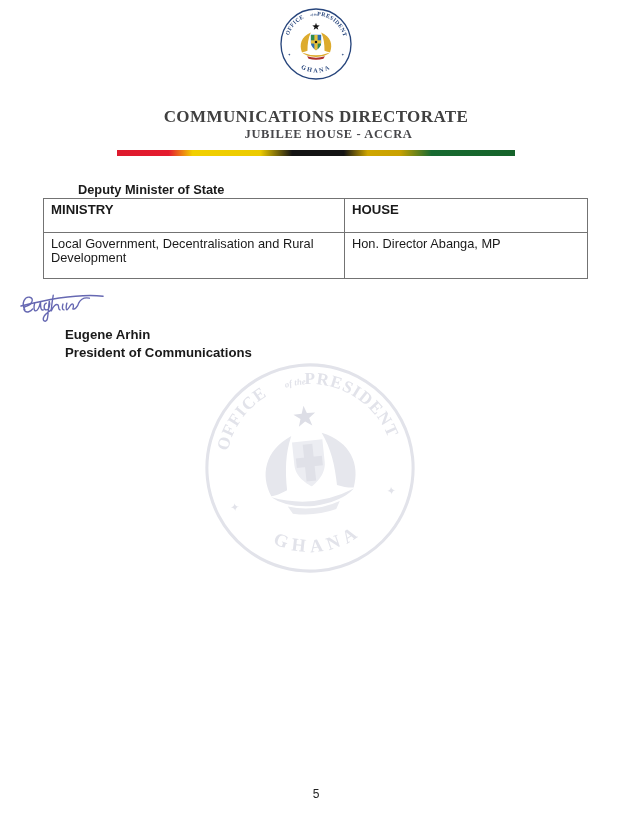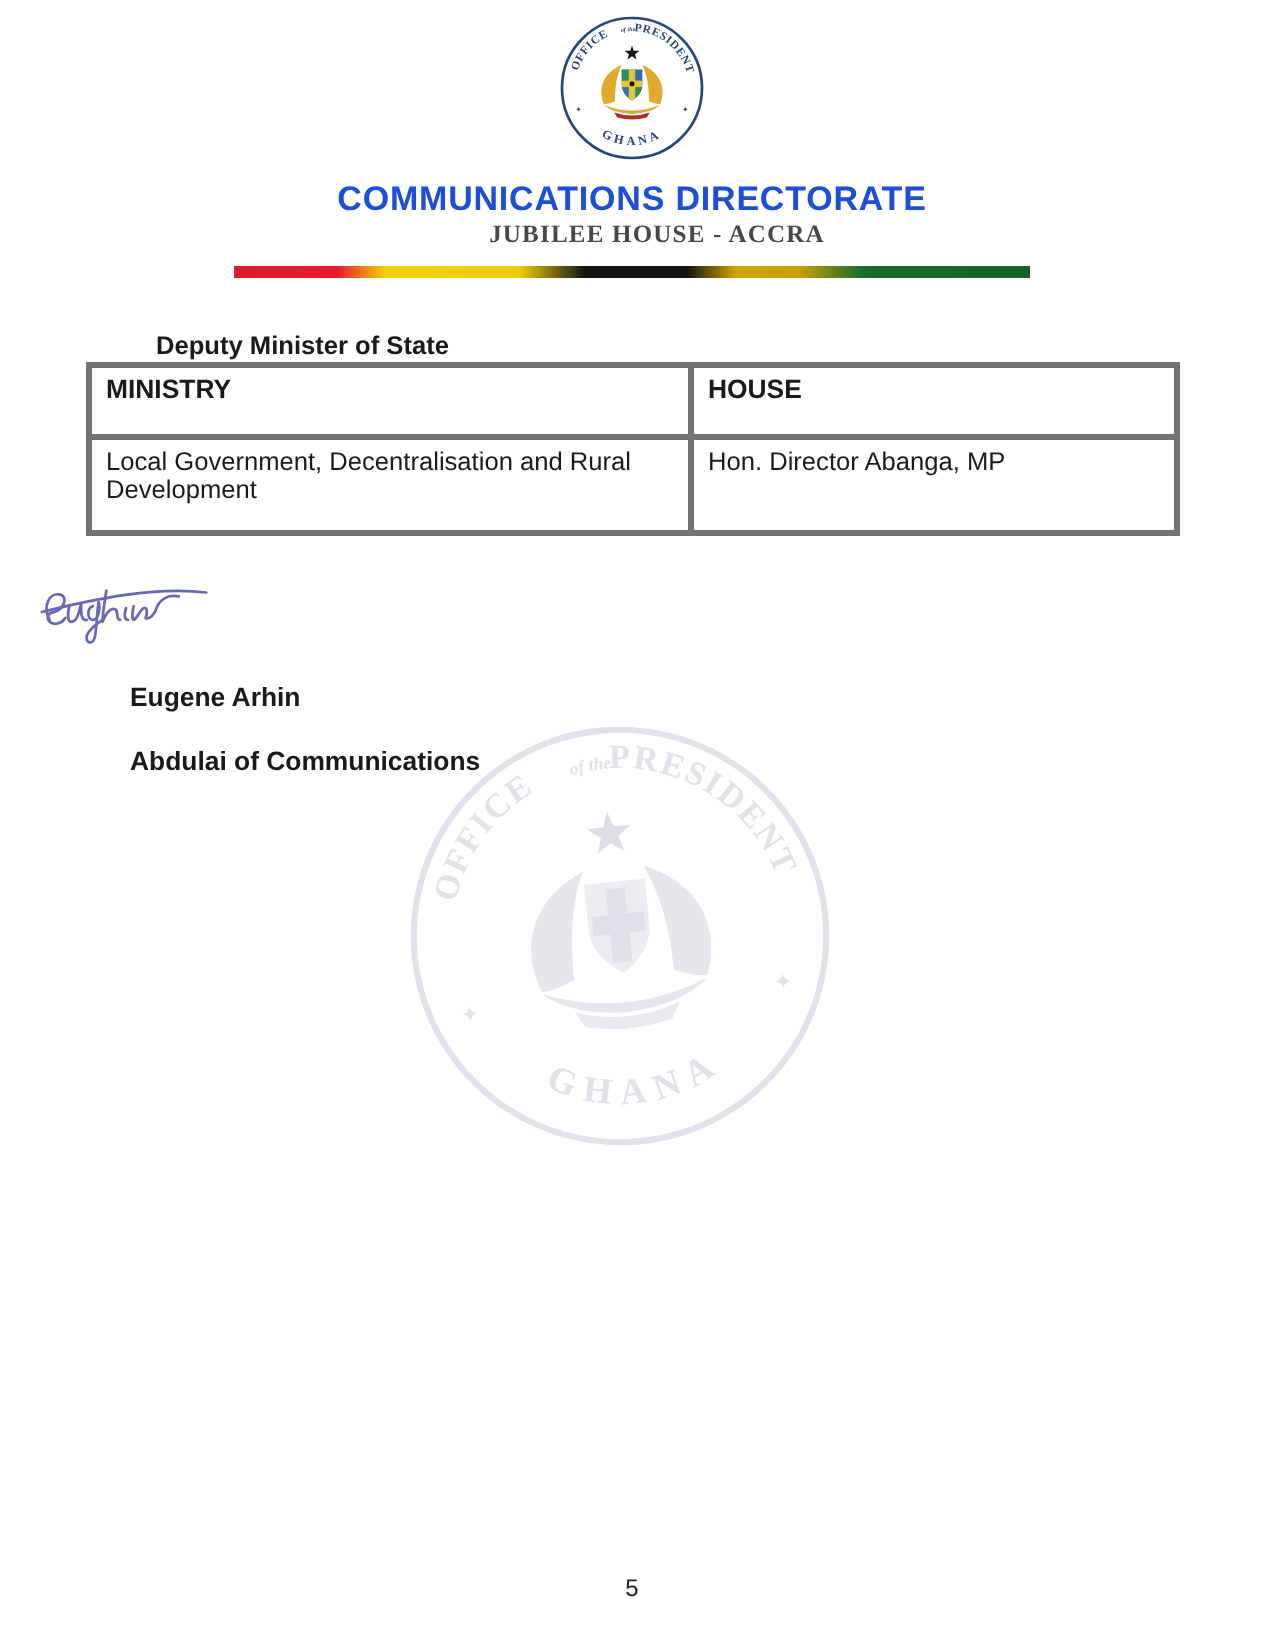--- a/index.html
+++ b/index.html
@@ -10,26 +10,26 @@
     height: 823px;
     background: #ffffff;
     font-family: "Liberation Sans", "DejaVu Sans", sans-serif;
     color: #1a1a1a;
     overflow: hidden;
   }
   
   .header { position: relative; z-index: 2; text-align: center; padding-top: 7px; }
   .seal-svg { width: 74px; height: 74px; display: inline-block; }
   .directorate-title {
-    margin-top: 4px;
-    font-family: Liberation Sans, sans-serif;
+    margin-top: 22px;
+    font-family: Liberation Serif, serif;
     font-weight: bold;
     font-size: 17px;
     letter-spacing: 0.4px;
-    color: #1d4ed8;
+    color: #404040;
   }
   .directorate-subtitle {
     margin-top: 0px;
     font-family: "Liberation Serif", "DejaVu Serif", serif;
     font-weight: bold;
     font-size: 12.5px;
     letter-spacing: 0.6px;
     color: #47474b;
     padding-left: 25px;
   }
@@ -53,38 +53,38 @@
     margin-bottom: 1px;
     padding-left: 40px;
   }
   table.ministers {
     border-collapse: collapse;
     margin-left: 5px;
     width: 544px;
     table-layout: fixed;
   }
   table.ministers th, table.ministers td {
-    border: 3px solid #737373;
+    border: 1px solid #737373;
     text-align: left;
     vertical-align: top;
     font-size: 12.8px;
     line-height: 14.6px;
   }
   table.ministers th {
     font-size: 13.2px;
     padding: 4px 7px 14px 7px;
     font-weight: bold;
   }
   table.ministers td { padding: 4px 7px 12px 7px; }
   .col-ministry { width: 301px; }
   .col-name { width: 243px; }
   
   .signature-block { position: absolute; left: 19px; top: 289px; z-index: 2; }
   .signature-svg { width: 88px; height: 36px; display: block; }
-  .signatory { font-size: 13.2px; font-weight: bold; line-height: 17px; margin-top: 15px; padding-left: 46px; }
+  .signatory { font-size: 13.2px; font-weight: bold; line-height: 17px; margin-top: 1px; padding-left: 46px; }
   
   .watermark {
     position: absolute;
     left: 201px;
     top: 359px;
     width: 218px;
     height: 218px;
     z-index: 1;
     transform: rotate(-6deg);
   }
@@ -180,21 +180,21 @@
         <path d="M 6 21 C 2 14 6 7 11 8 C 16 9 13 16 8 17 C 5 17.5 4 20 6 22 C 8 24 12 23 14 20"></path>
         <path d="M 16 14 C 15 18 15 22 17 22 C 20 22 21 17 22 13 C 22 17 22 22 25 21"></path>
         <path d="M 28 14 C 25 15 25 21 28 21 C 31 21 32 15 31 12 C 30 18 30 26 29 30 C 28 34 24 33 25 29 C 26 26 30 23 33 21"></path>
         <path d="M 35 6 C 34 12 33 19 33 22 C 35 17 38 14 40 16 C 41 18 40 21 42 21"></path>
         <path d="M 45 15 C 44 18 44 21 46 21"></path>
         <path d="M 49 14 C 48 17 48 21 49 21 C 51 20 52 16 54 15 C 56 14 56 18 55 20 C 57 21 60 18 61 14 C 63 10 67 8 72 9"></path>
         <path d="M 2 17 C 30 10 60 4 86 7"></path>
       </g>
     </svg>
     <div class="signatory">Eugene Arhin</div>
-    <div class="signatory">Abdulai of Communications</div>
+    <div class="signatory">President of Communications</div>
   </div>
 
   <svg class="watermark" viewBox="0 0 100 100">
     <circle cx="50" cy="50" r="47.3" fill="none" stroke="#e2e3ea" stroke-width="1.4"></circle>
     <path id="wmArcTop" d="M 12.34 42 A 38.5 38.5 0 0 1 87.66 42" fill="none"></path>
     <path id="wmArcBottom" d="M 17.73 71 A 38.5 38.5 0 0 0 82.27 71" fill="none"></path>
     <text class="seal-band-text" font-size="7.8" letter-spacing="0.5" fill="#e2e3ea">
       <textPath href="#wmArcTop" startOffset="19%" text-anchor="middle">OFFICE</textPath>
     </text>
     <text class="seal-band-text" font-size="4" font-style="italic" fill="#e2e3ea">

